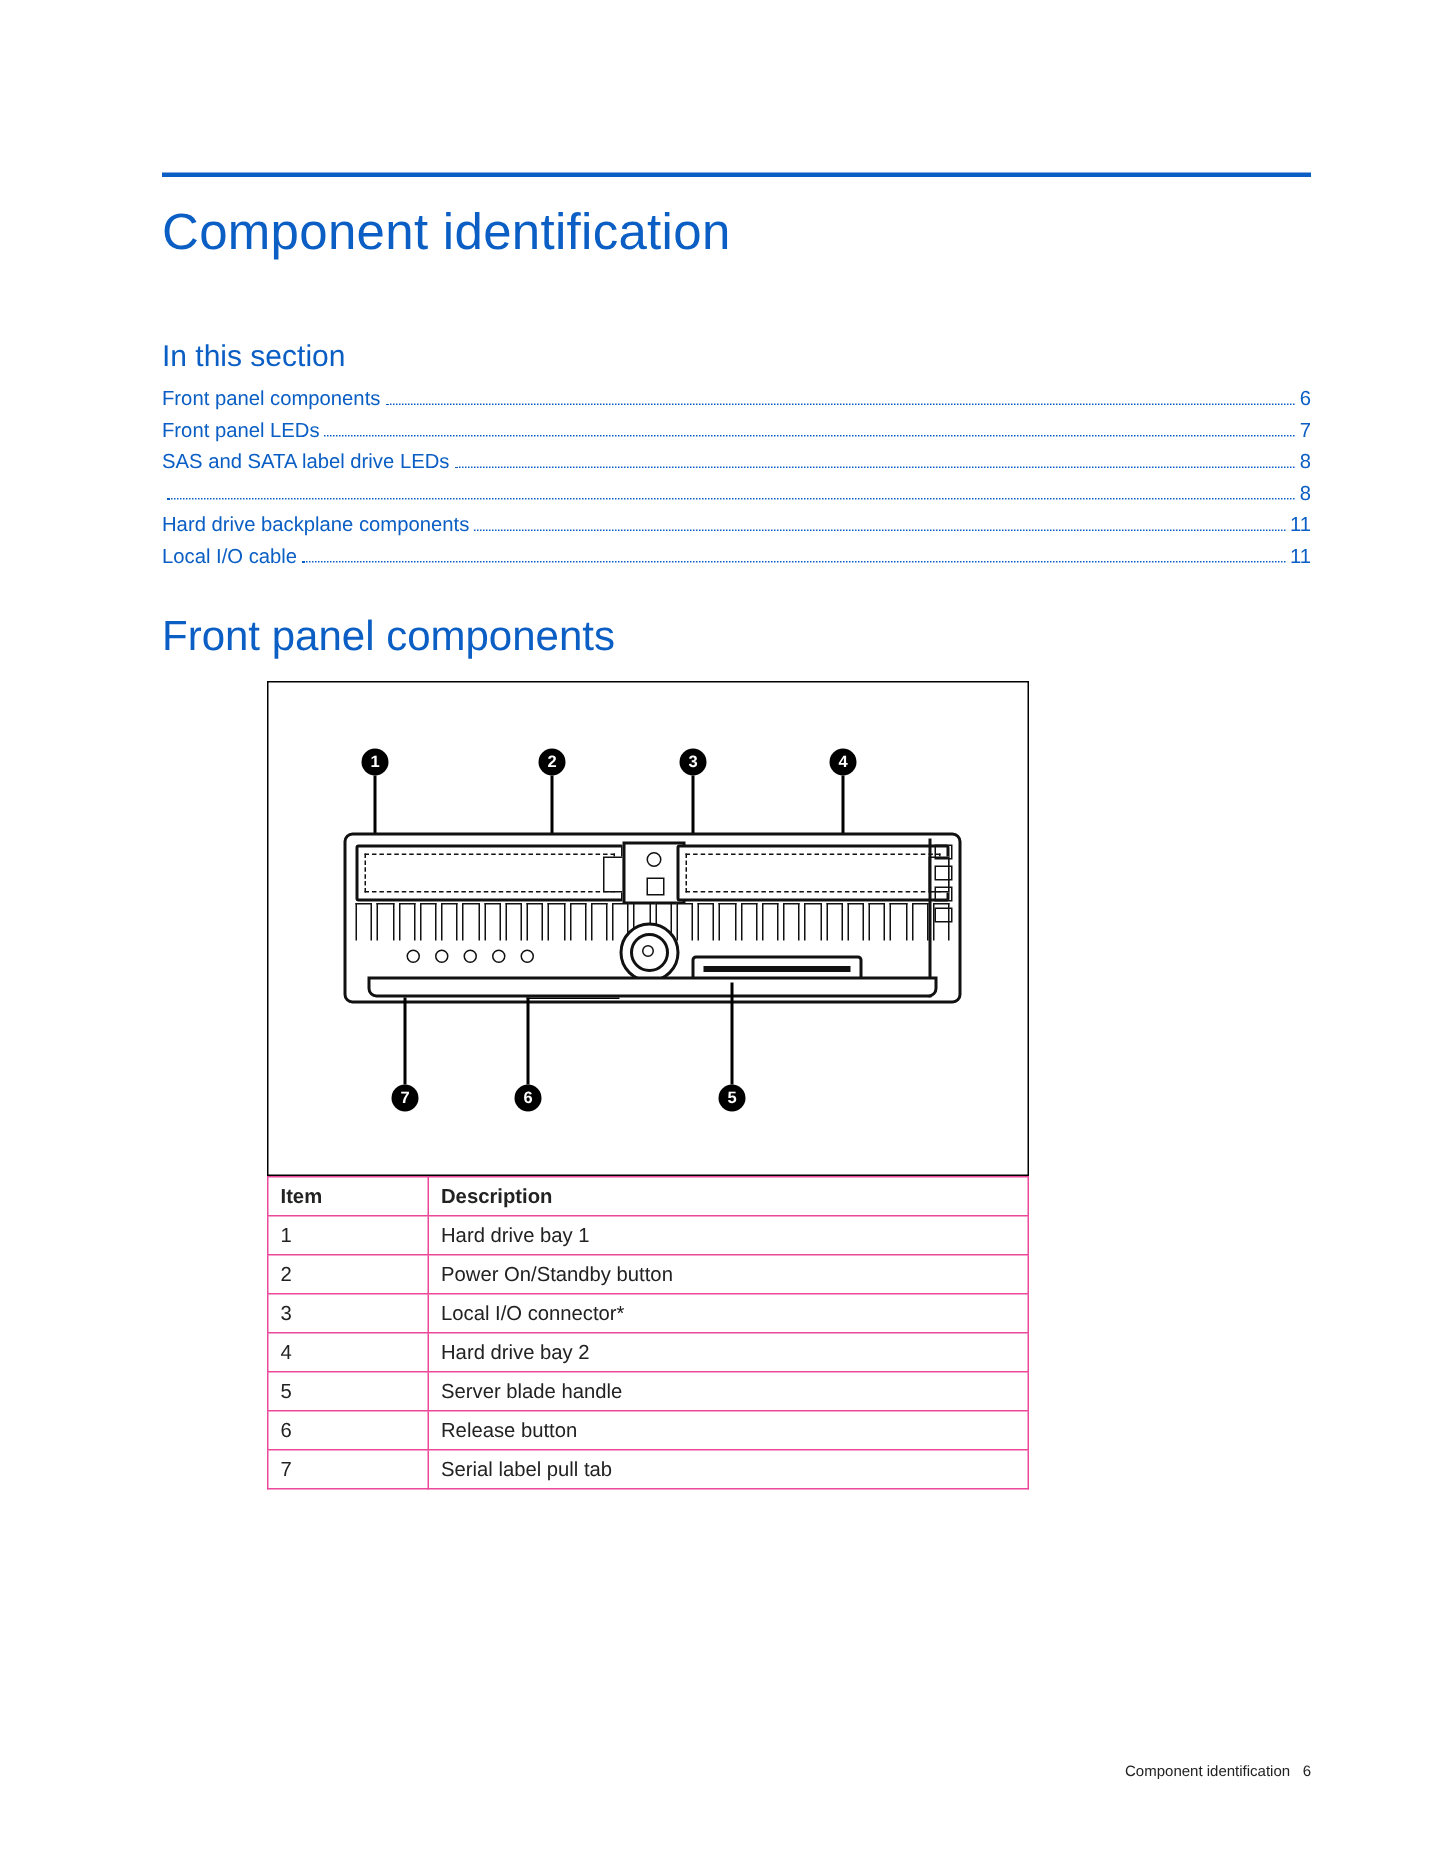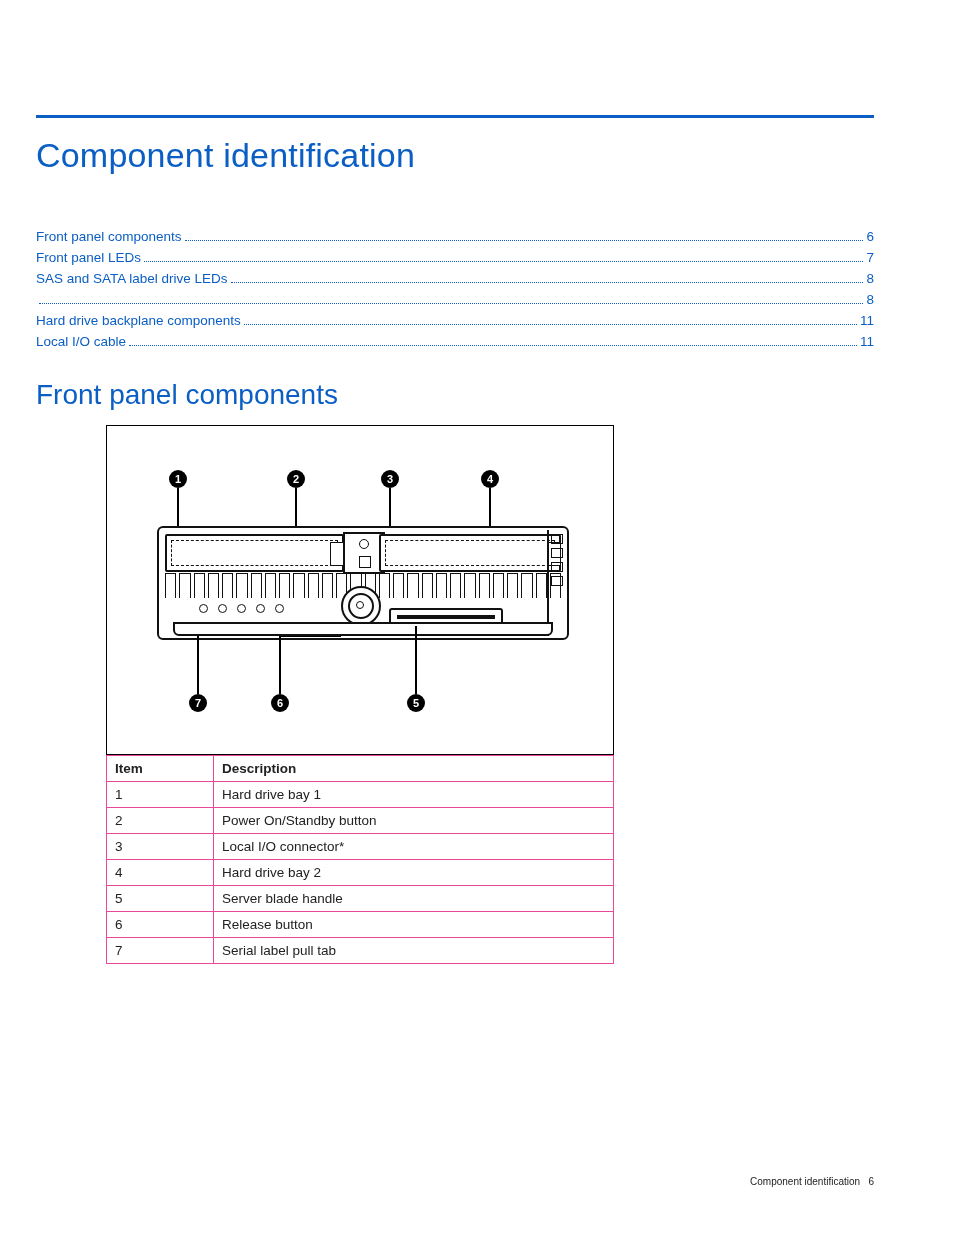--- a/index.html
+++ b/index.html
@@ -1,19 +1,19 @@
 <!DOCTYPE html>
 <html><head>
 <meta charset="utf-8">
 <style>
   html,body{margin:0;padding:0;background:#fff;}
   .page{
     width:954px;height:1235px;
     box-sizing:border-box;
-    padding:115px 80px 0 36px;
+    padding:115px 80px 0 108px;
     position:relative;
     font-family:"Futura","Century Gothic","Trebuchet MS",Arial,sans-serif;
     color:#222;
   }
   .rule{border-top:3px solid #0a5ec4;margin-bottom:18px;}
   h1{
     font-size:34px;
     font-weight:400;
     color:#0a5ec4;
     margin:0 0 52px 0;
@@ -141,20 +141,21 @@
     text-align:center;
   }
 </style>
 </head>
 <body>
 
 <div class="page">
   <div class="rule"></div>
   <h1>Component identification</h1>
 
+  <h2 class="sub">In this section</h2>
 
   <div id="toc">
       <div class="toc-row">
         <span class="toc-label">Front panel components</span>
         <span class="toc-dots"></span>
         <span class="toc-page">6</span>
       </div>
       <div class="toc-row">
         <span class="toc-label">Front panel LEDs</span>
         <span class="toc-dots"></span>

